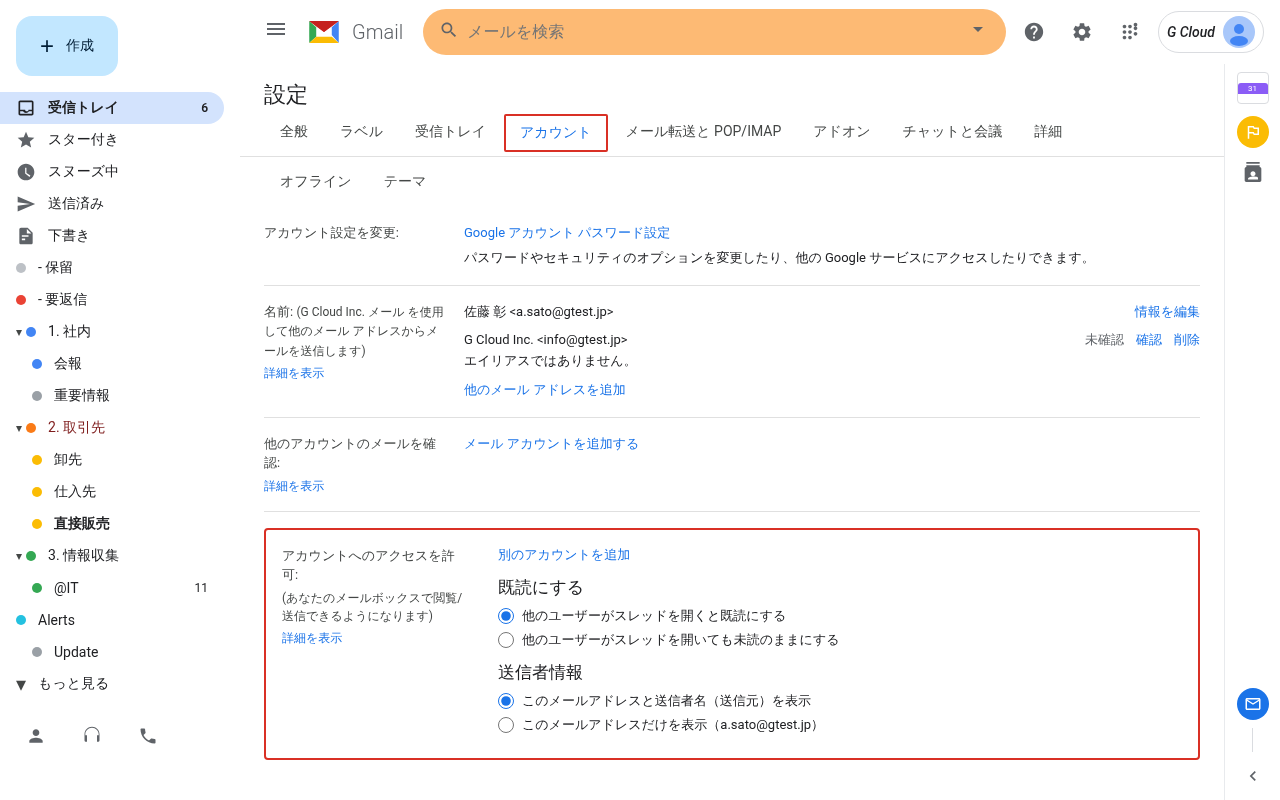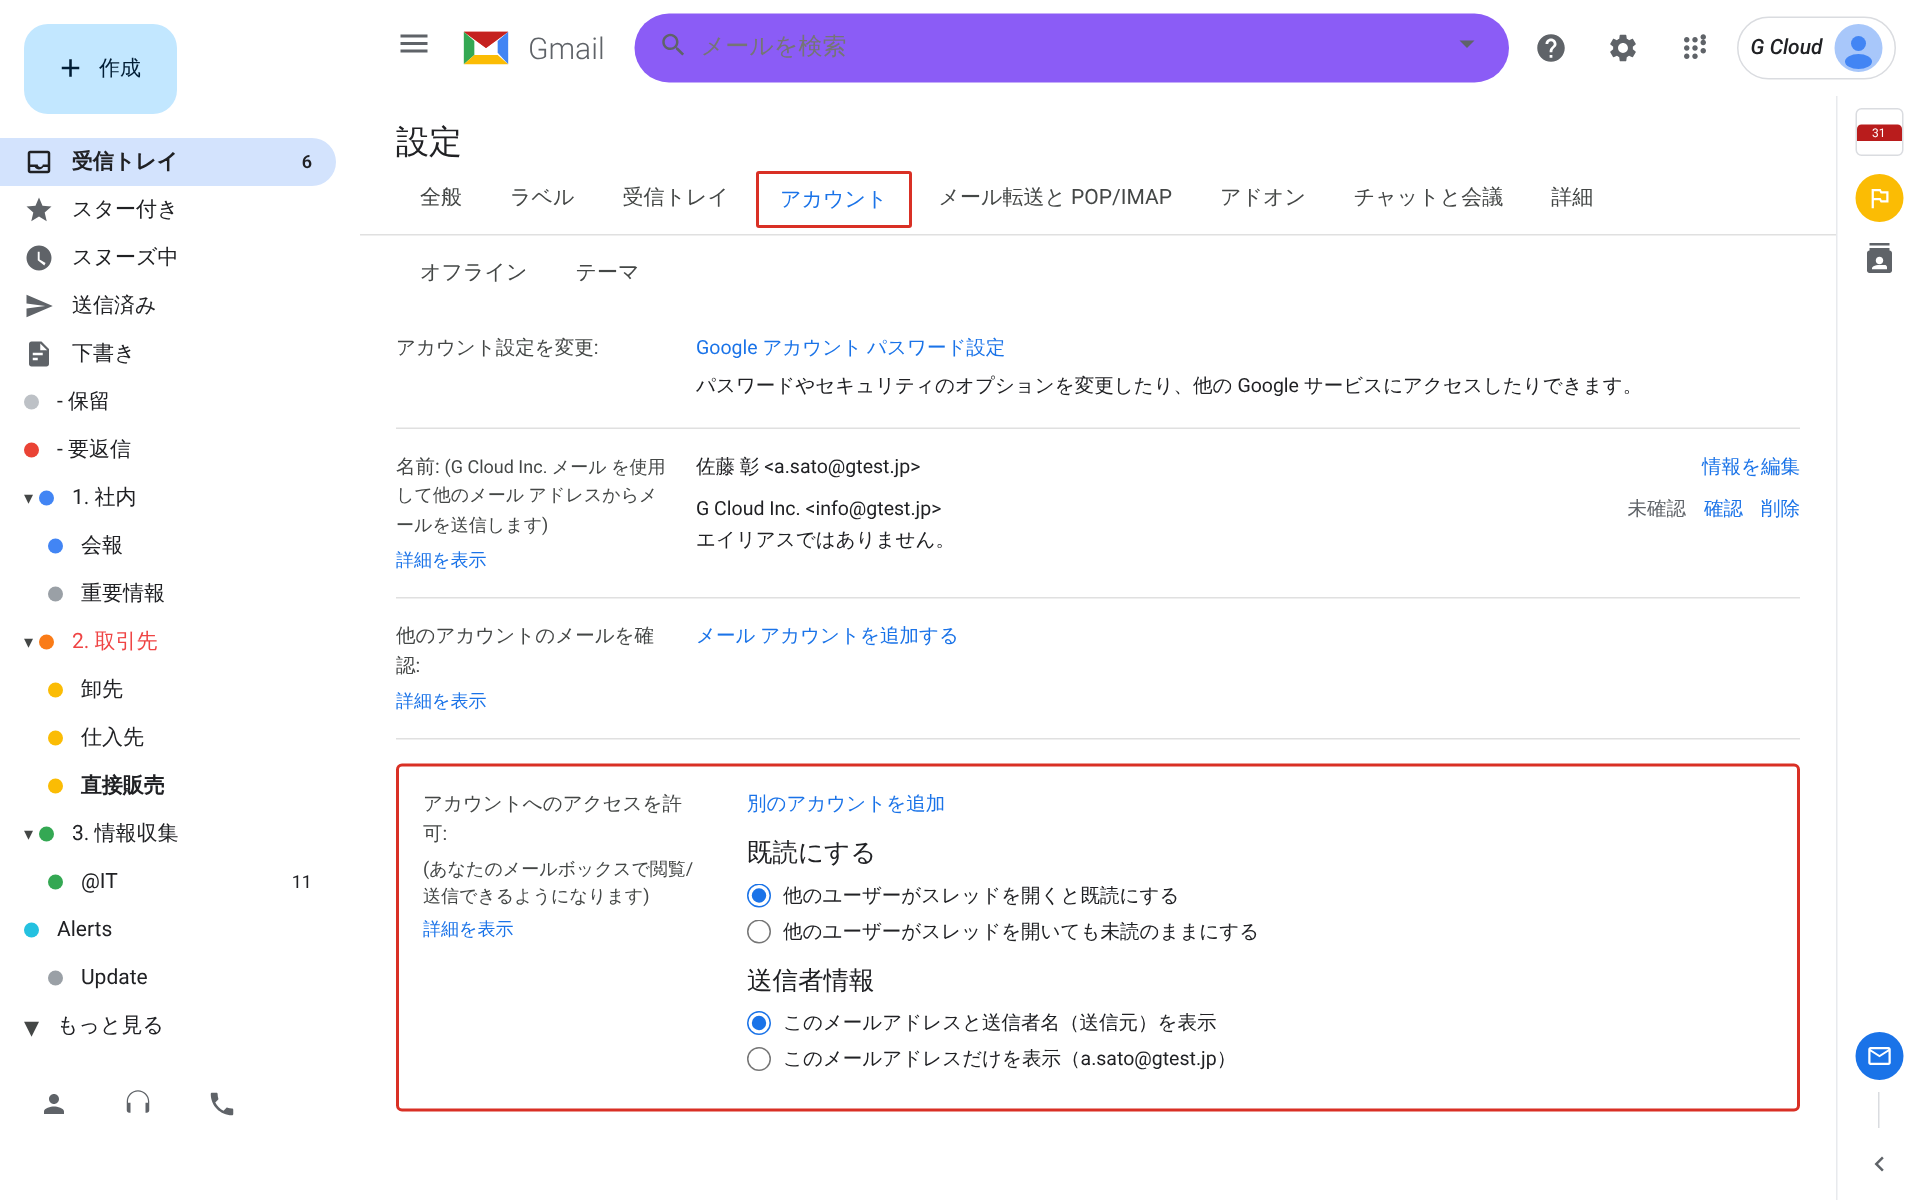--- a/index.html
+++ b/index.html
@@ -19,21 +19,21 @@
     .section-header { display: flex; align-items: center; padding: 4px 16px; height: 32px; cursor: pointer; }
 
     
     #main { flex: 1; display: flex; flex-direction: column; overflow: hidden; }
 
     
     #topbar { display: flex; align-items: center; padding: 8px 16px; gap: 8px; border-bottom: 1px solid transparent; height: 64px; }
     .hamburger { cursor: pointer; padding: 8px; border-radius: 50%; color: #444746; font-size: 20px; }
     .gmail-logo { display: flex; align-items: center; gap: 4px; margin-right: 12px; }
 
-    .search-bar { flex: 1; max-width: 700px; display: flex; align-items: center; background: #8b5cf6; border-radius: 24px; padding: 0 16px; height: 46px; gap: 8px; }
+    .search-bar { flex: 1; max-width: 700px; display: flex; align-items: center; background: #fdba74; border-radius: 24px; padding: 0 16px; height: 46px; gap: 8px; }
     .search-input { border: none; background: transparent; outline: none; font-size: 16px; flex: 1; color: #202124; }
     .search-dropdown { margin-left: auto; cursor: pointer; color: #444746; font-size: 20px; }
 
     .topbar-right { display: flex; align-items: center; gap: 8px; margin-left: auto; }
     .icon-btn { width: 40px; height: 40px; border-radius: 50%; display: flex; align-items: center; justify-content: center; cursor: pointer; color: #444746; font-size: 20px; }
 
     .account-info { display: flex; align-items: center; gap: 8px; cursor: pointer; padding: 4px 8px; border-radius: 24px; border: 1px solid #dadce0; }
     .account-name { font-size: 14px; color: #202124; font-style: italic; font-weight: 500; }
     .avatar { width: 32px; height: 32px; border-radius: 50%; background: #a8c7fa; display: flex; align-items: center; justify-content: center; font-size: 14px; font-weight: 500; color: #001d35; overflow: hidden; }
 
@@ -158,21 +158,21 @@
     <span>会報</span>
   </div>
   <div class="nav-item" style="padding-left:32px;">
     <span class="nav-label-dot dot-gray"></span>
     <span>重要情報</span>
   </div>
 
   <div class="section-header">
     <span style="margin-right:4px;font-size:12px;color:#444746;">▾</span>
     <span class="nav-label-dot dot-orange"></span>
-    <span style="font-size:14px;color:#ef4444;">2. 取引先</span>
+    <span style="font-size:14px;color:#7f1d1d;">2. 取引先</span>
   </div>
   <div class="nav-item" style="padding-left:32px;">
     <span class="nav-label-dot dot-yellow"></span>
     <span>卸先</span>
   </div>
   <div class="nav-item" style="padding-left:32px;">
     <span class="nav-label-dot dot-yellow"></span>
     <span>仕入先</span>
   </div>
   <div class="nav-item" style="padding-left:32px;font-weight:bold;">
@@ -336,20 +336,23 @@
             <div style="display:flex;align-items:flex-start;justify-content:space-between;margin-top:8px;">
               <div>
                 <div class="name-secondary">G Cloud Inc. &lt;info@gtest.jp&gt;</div>
                 <div class="alias-note">エイリアスではありません。</div>
               </div>
               <div style="display:flex;gap:12px;align-items:center;">
                 <span class="unconfirmed">未確認</span>
                 <a class="action-link">確認</a>
                 <a class="action-link">削除</a>
               </div>
+            </div>
+            <div style="margin-top:8px;">
+              <a class="link">他のメール アドレスを追加</a>
             </div>
           </div>
         </div>
 
         <div class="settings-row">
           <div class="settings-label">
             <span>他のアカウントのメールを確認:</span>
             <a class="link">詳細を表示</a>
           </div>
           <div class="settings-value">
@@ -397,21 +400,21 @@
         </div>
 
       </div>
 
     </div>
 
     <div id="right-panel">
 
       <div style="position:relative;margin-bottom:8px;">
         <div style="width:32px;height:32px;background:#fff;border:1px solid #dadce0;border-radius:4px;display:flex;flex-direction:column;align-items:center;justify-content:center;cursor:pointer;font-size:10px;">
-          <div style="background:#b91c1c;width:100%;text-align:center;color:#fff;font-size:8px;border-radius:3px 3px 0 0;padding:1px 0;">31</div>
+          <div style="background:#8b5cf6;width:100%;text-align:center;color:#fff;font-size:8px;border-radius:3px 3px 0 0;padding:1px 0;">31</div>
           <div style="font-size:14px;color:#202124;font-weight:500;line-height:1.2;"> </div>
         </div>
       </div>
       <div style="width:32px;height:32px;border-radius:50%;display:flex;align-items:center;justify-content:center;cursor:pointer;background:#fbbc04;">
         <svg width="18" height="18" viewBox="0 0 24 24" fill="#fff">
             <path d="M14 6l-1-2H5v17h2v-7h5l1 2h7V6h-6zm4 8h-4l-1-2H7V6h5l1 2h5v6z"></path>
           </svg>
       </div>
       <div style="width:32px;height:32px;border-radius:50%;display:flex;align-items:center;justify-content:center;cursor:pointer;margin-top:4px;">
         <svg width="20" height="20" viewBox="0 0 24 24" fill="#5f6368">

